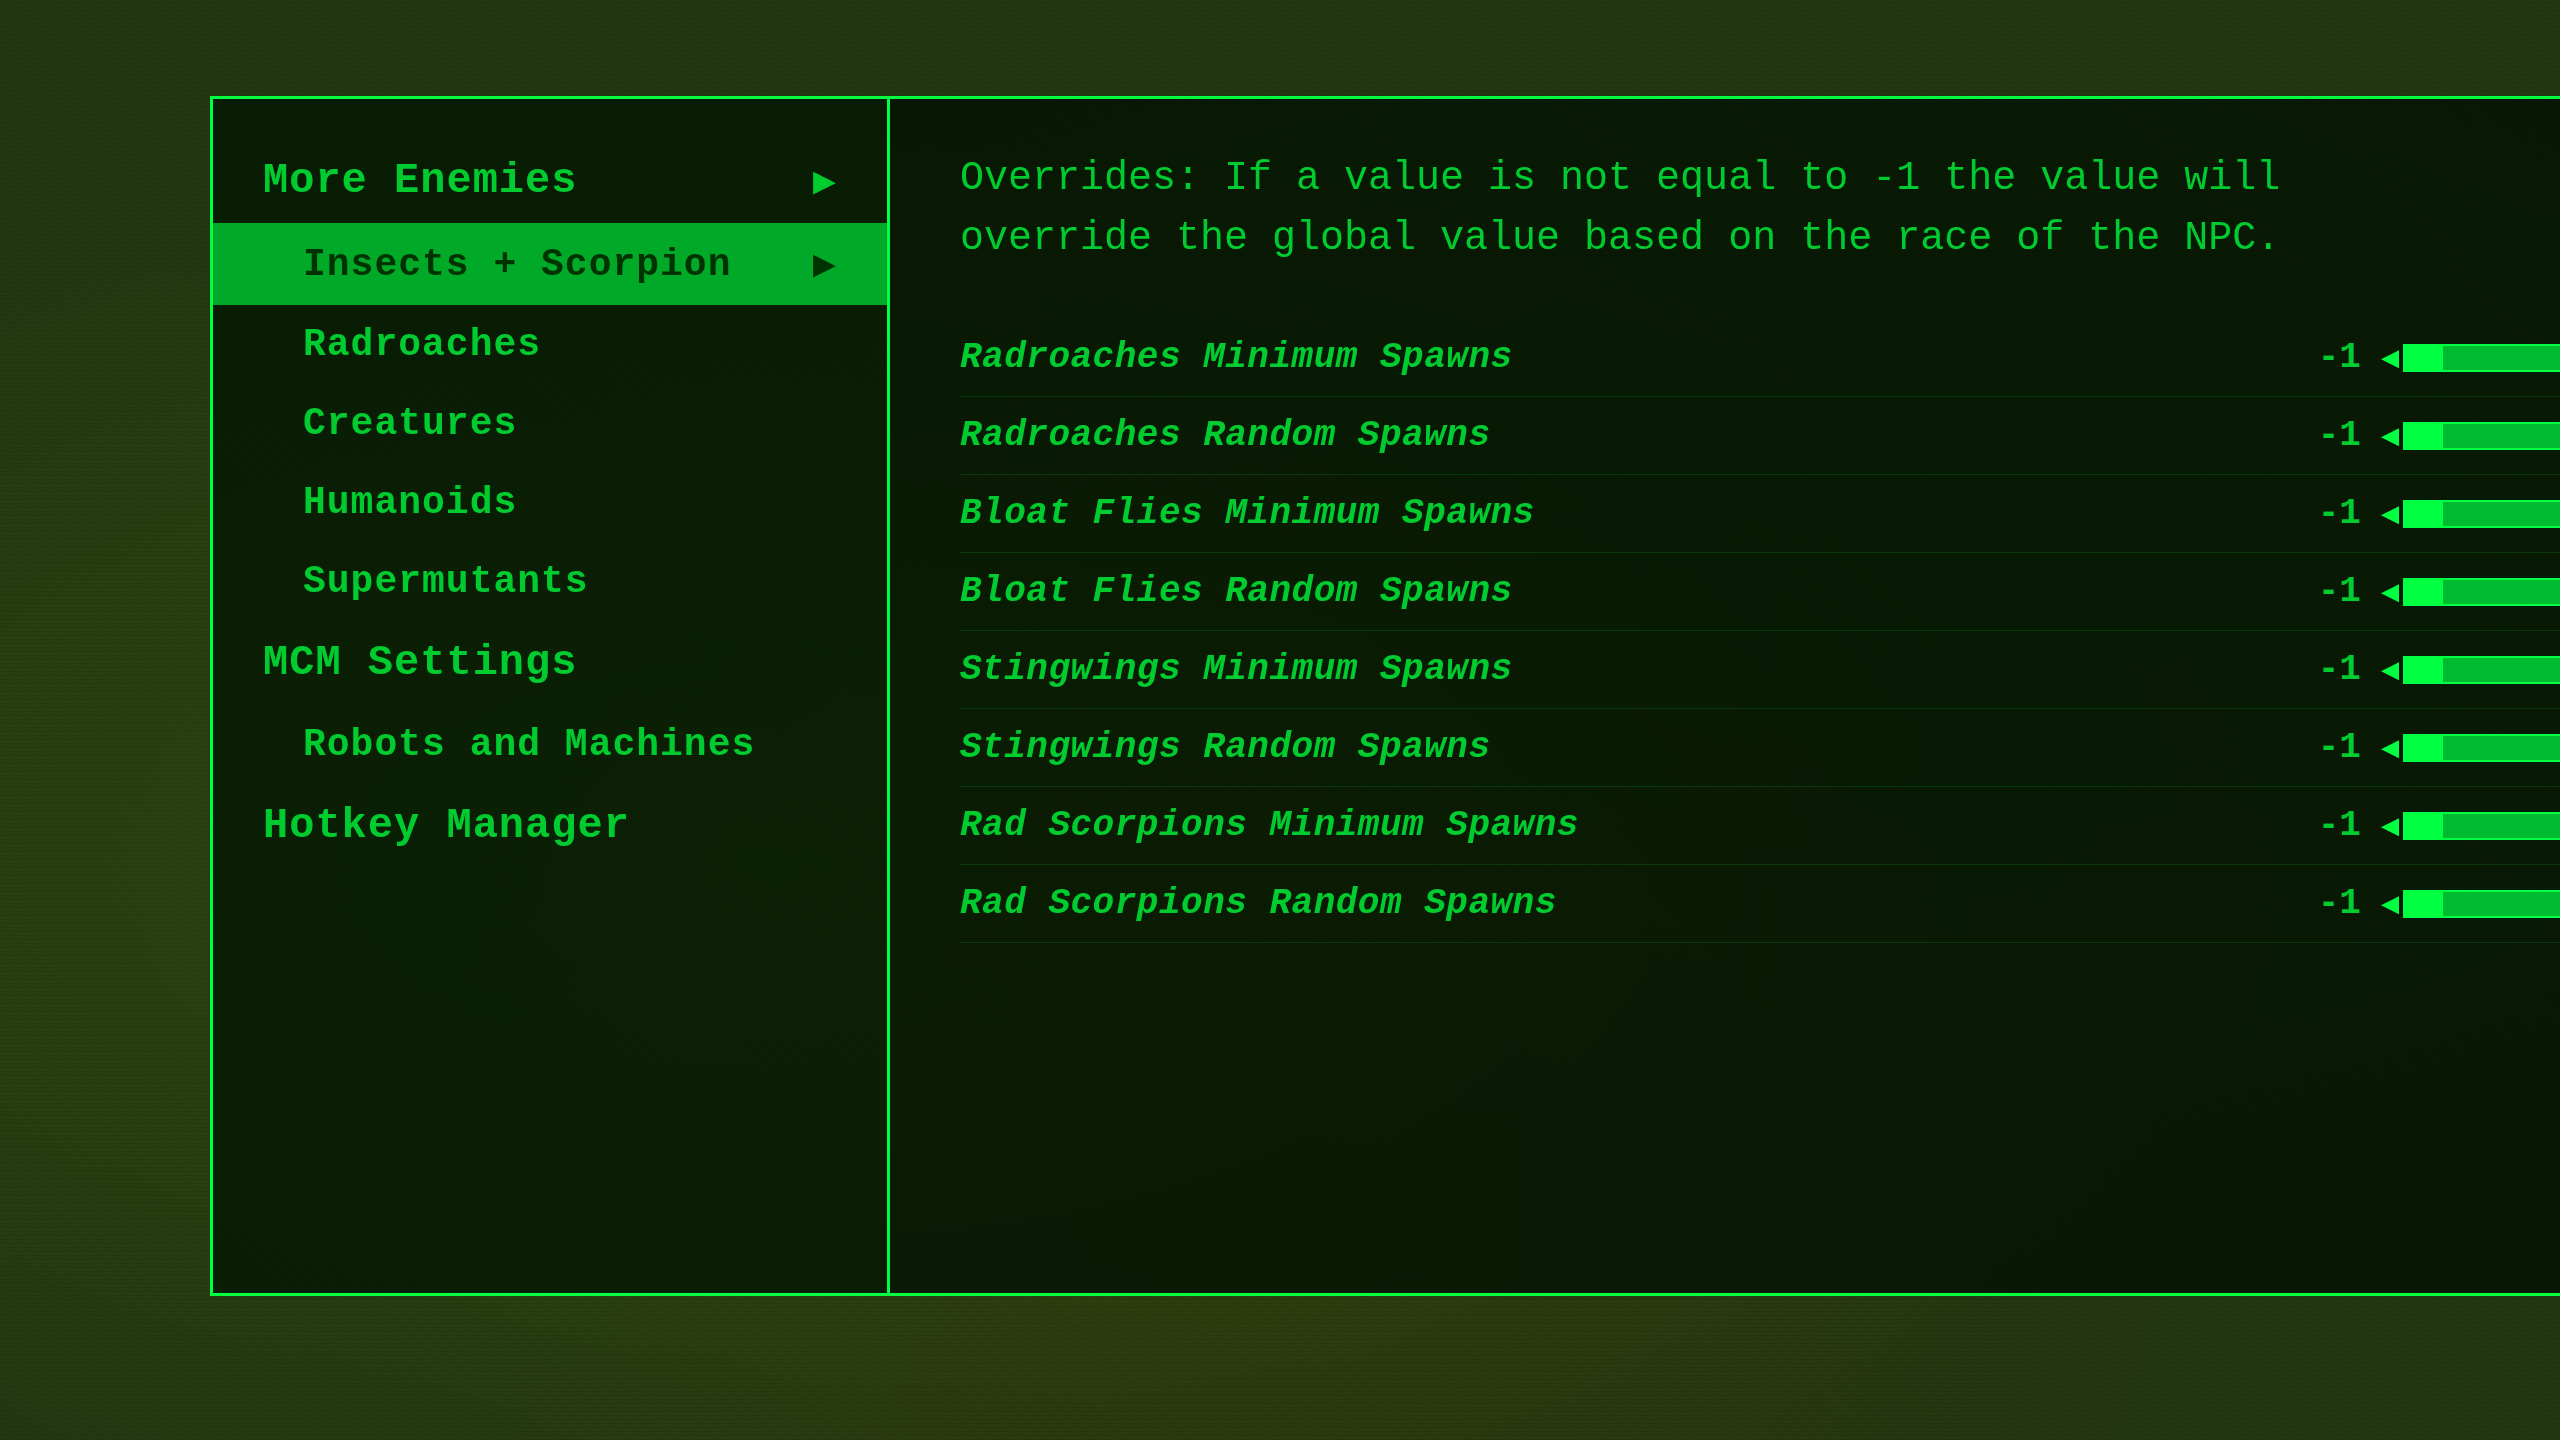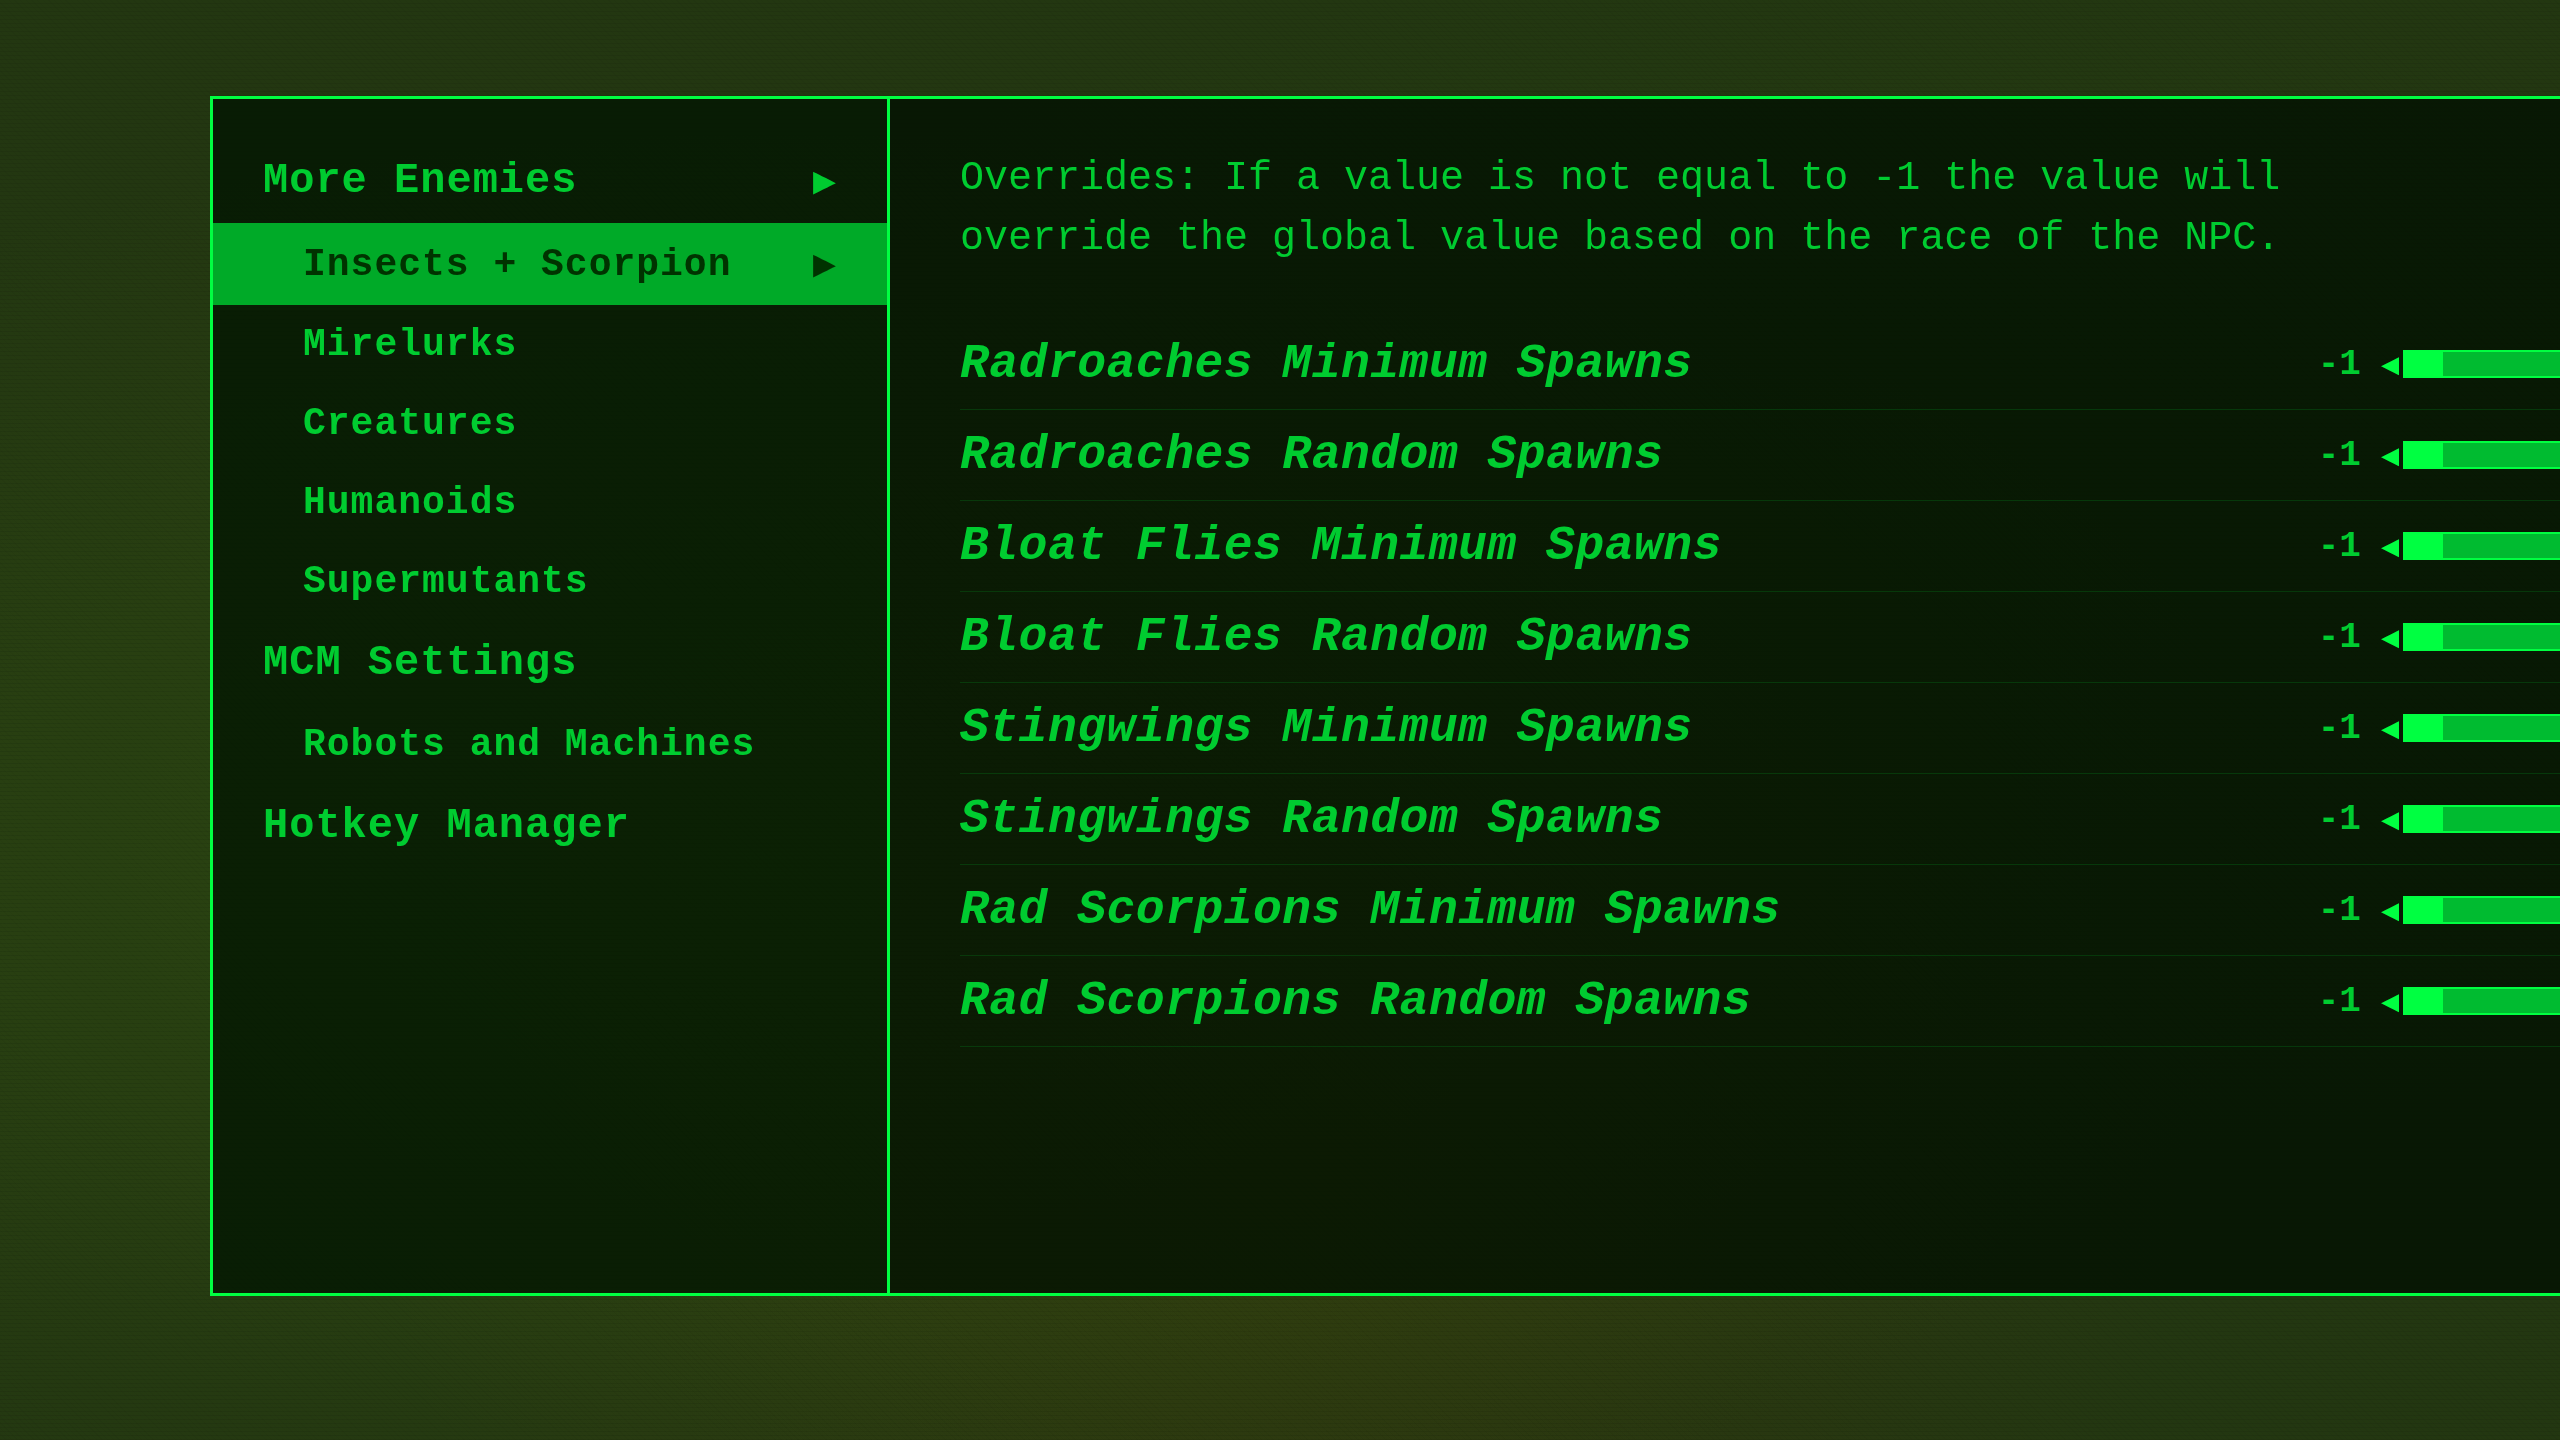--- a/index.html
+++ b/index.html
@@ -126,21 +126,21 @@
     
     .setting-row {
       display: flex;
       align-items: center;
       justify-content: space-between;
       padding: 18px 0;
       border-bottom: 1px solid rgba(0, 180, 40, 0.2);
     }
 
     .setting-label {
-      font-size: 48px;
+      font-size: 36px;
       color: #00cc30;
       font-weight: bold;
       letter-spacing: 0.5px;
       font-style: italic;
     }
 
     .setting-control {
       display: flex;
       align-items: center;
       gap: 20px;
@@ -249,21 +249,21 @@
     <div class="sidebar">
       <div class="sidebar-item">
         <span>More Enemies</span>
         <span class="chevron">▶</span>
       </div>
       <div class="sidebar-item indent active">
         <span>Insects + Scorpion</span>
         <span class="chevron">▶</span>
       </div>
       <div class="sidebar-item indent">
-        <span>Mirelurks</span>
+        <span>Radroaches</span>
       </div>
       <div class="sidebar-item indent">
         <span>Creatures</span>
       </div>
       <div class="sidebar-item indent">
         <span>Humanoids</span>
       </div>
       <div class="sidebar-item indent">
         <span>Supermutants</span>
       </div>

